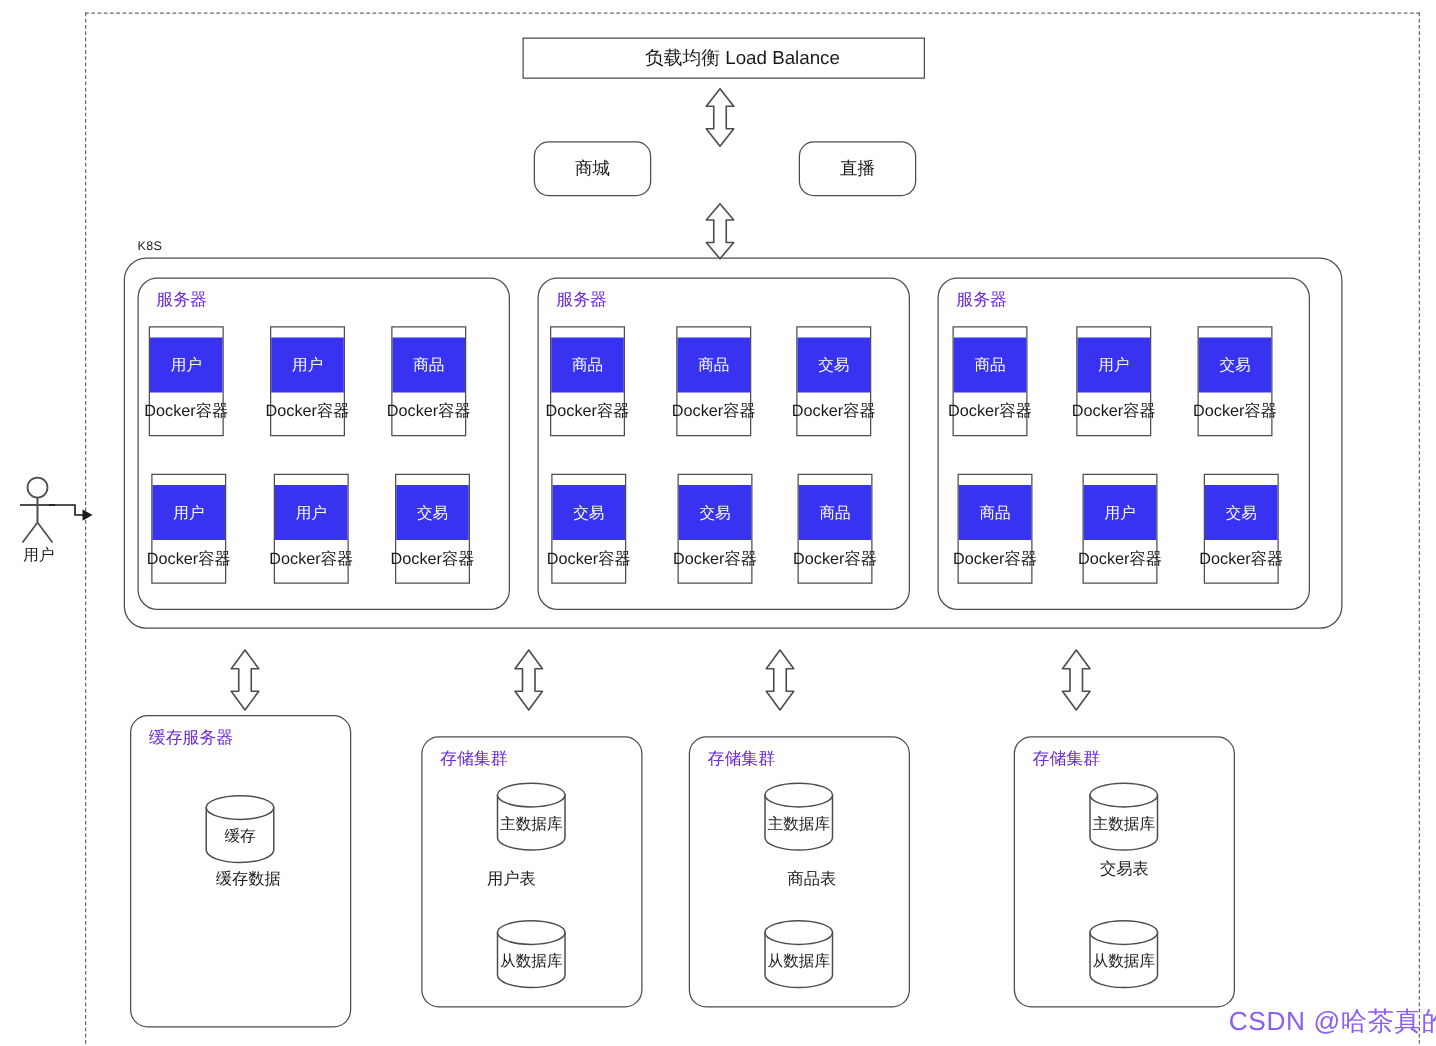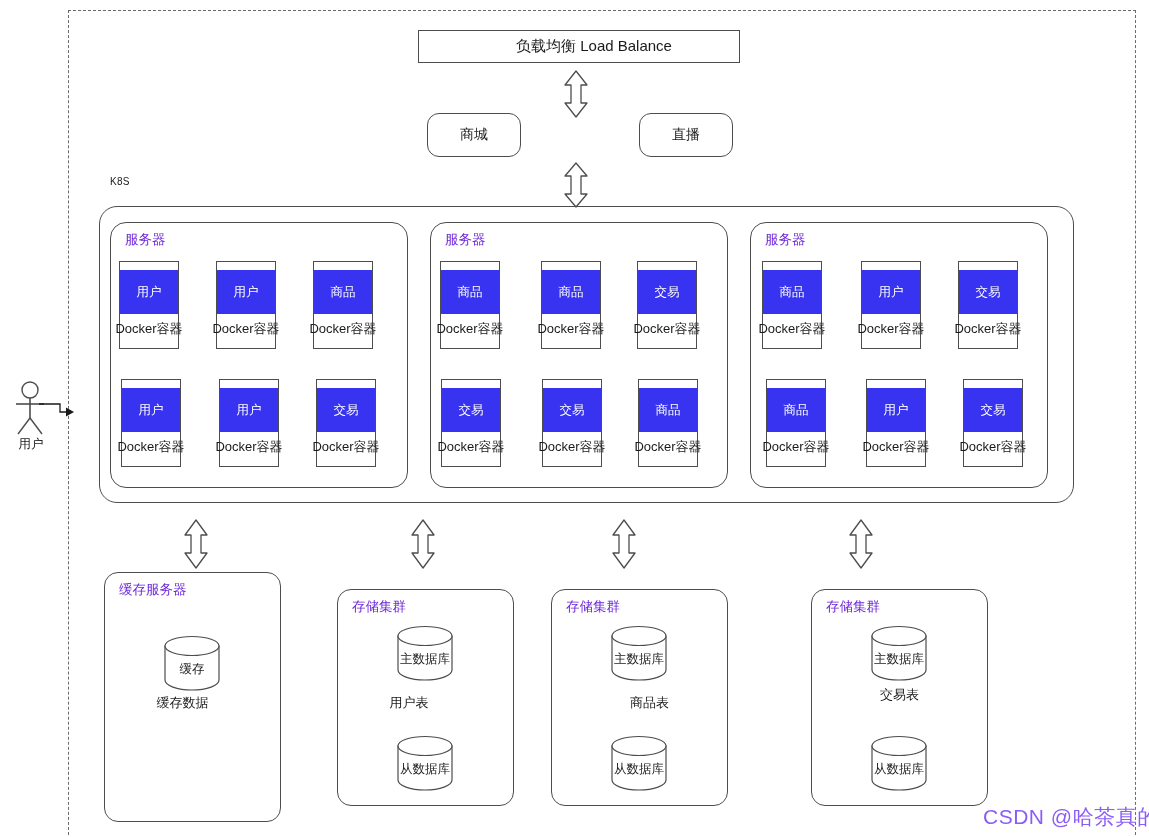--- a/index.html
+++ b/index.html
@@ -180,21 +180,21 @@
 
   <div class="abs round-node" style="left:639px; top:113px; width:94px; height:44px;">直播</div>
   <div class="abs round-node" style="left:427px; top:113px; width:94px; height:44px;">商城</div>
 
   <div class="abs" style="left:562px; top:162px; width:28px; height:46px;">
     <svg width="28" height="46" viewBox="0 0 28 46">
       <path d="M14 1 L25 14 L19 14 L19 32 L25 32 L14 45 L3 32 L9 32 L9 14 L3 14 Z" fill="#ffffff" stroke="#4d4d4d" stroke-width="1.3" stroke-linejoin="round"></path>
     </svg>
   </div>
 
-  <div class="abs k8s-label" style="left:110px; top:176px;">K8S</div>
+  <div class="abs k8s-label" style="left:110px; top:192px;">K8S</div>
   <div class="abs k8s-group" style="left:99px; top:206px; width:975px; height:297px;"></div>
 
   <div class="abs server-group" style="left:110px; top:222px; width:298px; height:266px;">
     <div class="group-title">服务器</div>
   </div>
   <div class="abs server-group" style="left:430px; top:222px; width:298px; height:266px;">
     <div class="group-title">服务器</div>
   </div>
   <div class="abs server-group" style="left:750px; top:222px; width:298px; height:266px;">
     <div class="group-title">服务器</div>
@@ -302,21 +302,21 @@
   <div class="abs storage-group" style="left:104px; top:572px; width:177px; height:250px;">
     <div class="group-title">缓存服务器</div>
   </div>
   <div class="abs cylinder" style="left:163px; top:636px; width:58px; height:54px;font-family:Liberation Serif, serif;">
     <svg width="58" height="54" viewBox="0 0 58 54">
       <path d="M2 10 L2 44 A27 10 0 0 0 56 44 L56 10 Z" fill="#ffffff" stroke="#4d4d4d" stroke-width="1.2"></path>
       <ellipse cx="29" cy="10" rx="27" ry="9.5" fill="#ffffff" stroke="#4d4d4d" stroke-width="1.2"></ellipse>
     </svg>
     <div class="cyl-text" style="top:25px;">缓存</div>
   </div>
-  <div class="db-caption" style="left:104px; top:694px; width:157px;">缓存数据</div>
+  <div class="db-caption" style="left:120px; top:694px; width:157px;">缓存数据</div>
 
   <div class="abs storage-group" style="left:337px; top:589px; width:177px; height:217px;">
     <div class="group-title">存储集群</div>
   </div>
   <div class="abs cylinder" style="left:396px; top:626px; width:58px; height:54px;">
     <svg width="58" height="54" viewBox="0 0 58 54">
       <path d="M2 10 L2 44 A27 10 0 0 0 56 44 L56 10 Z" fill="#ffffff" stroke="#4d4d4d" stroke-width="1.2"></path>
       <ellipse cx="29" cy="10" rx="27" ry="9.5" fill="#ffffff" stroke="#4d4d4d" stroke-width="1.2"></ellipse>
     </svg>
     <div class="cyl-text" style="top:25px;">主数据库</div>

